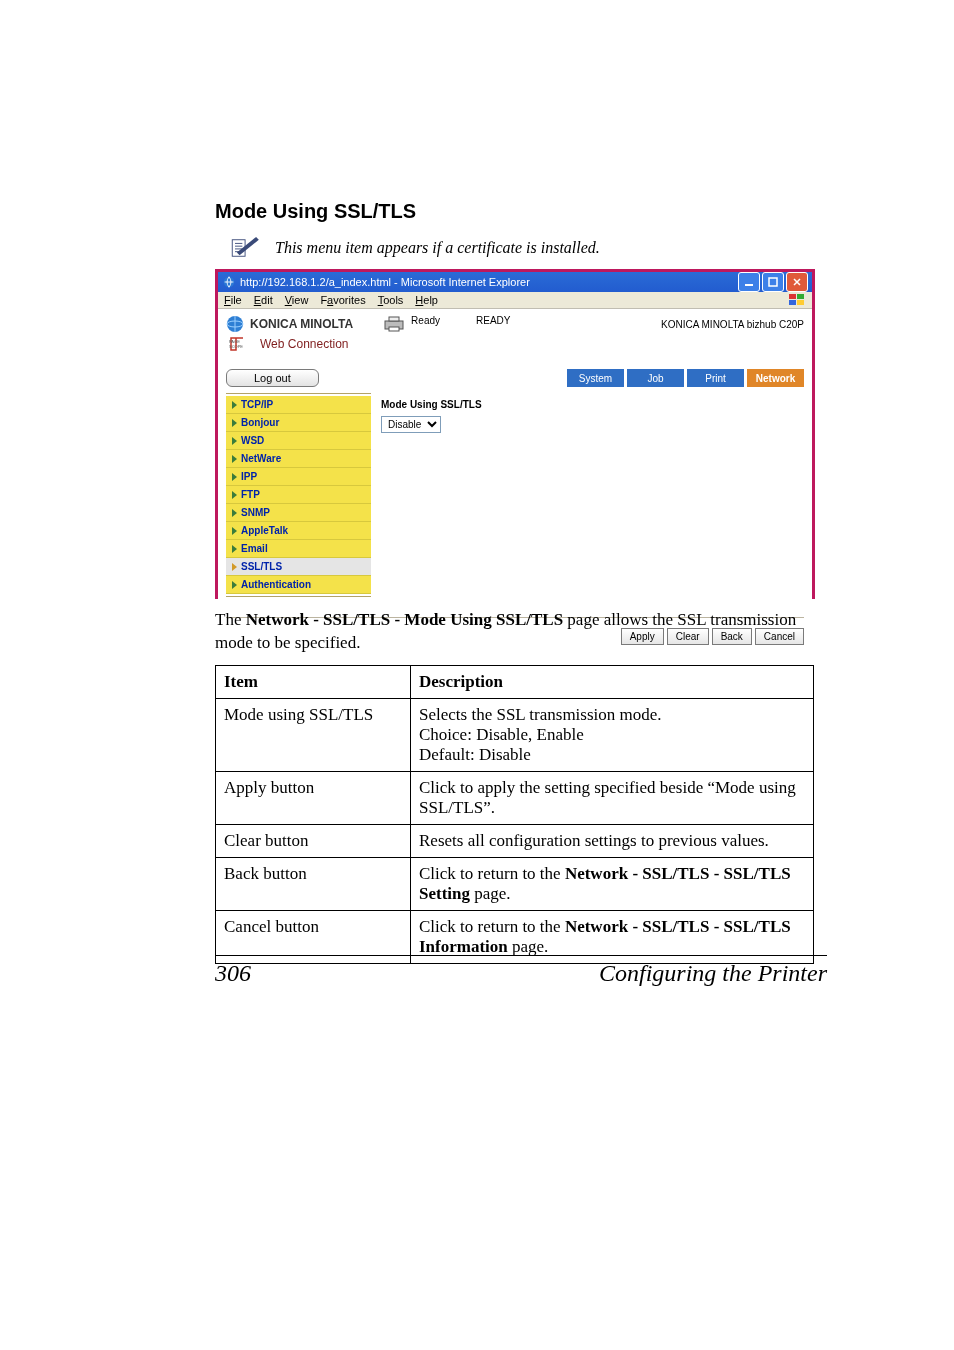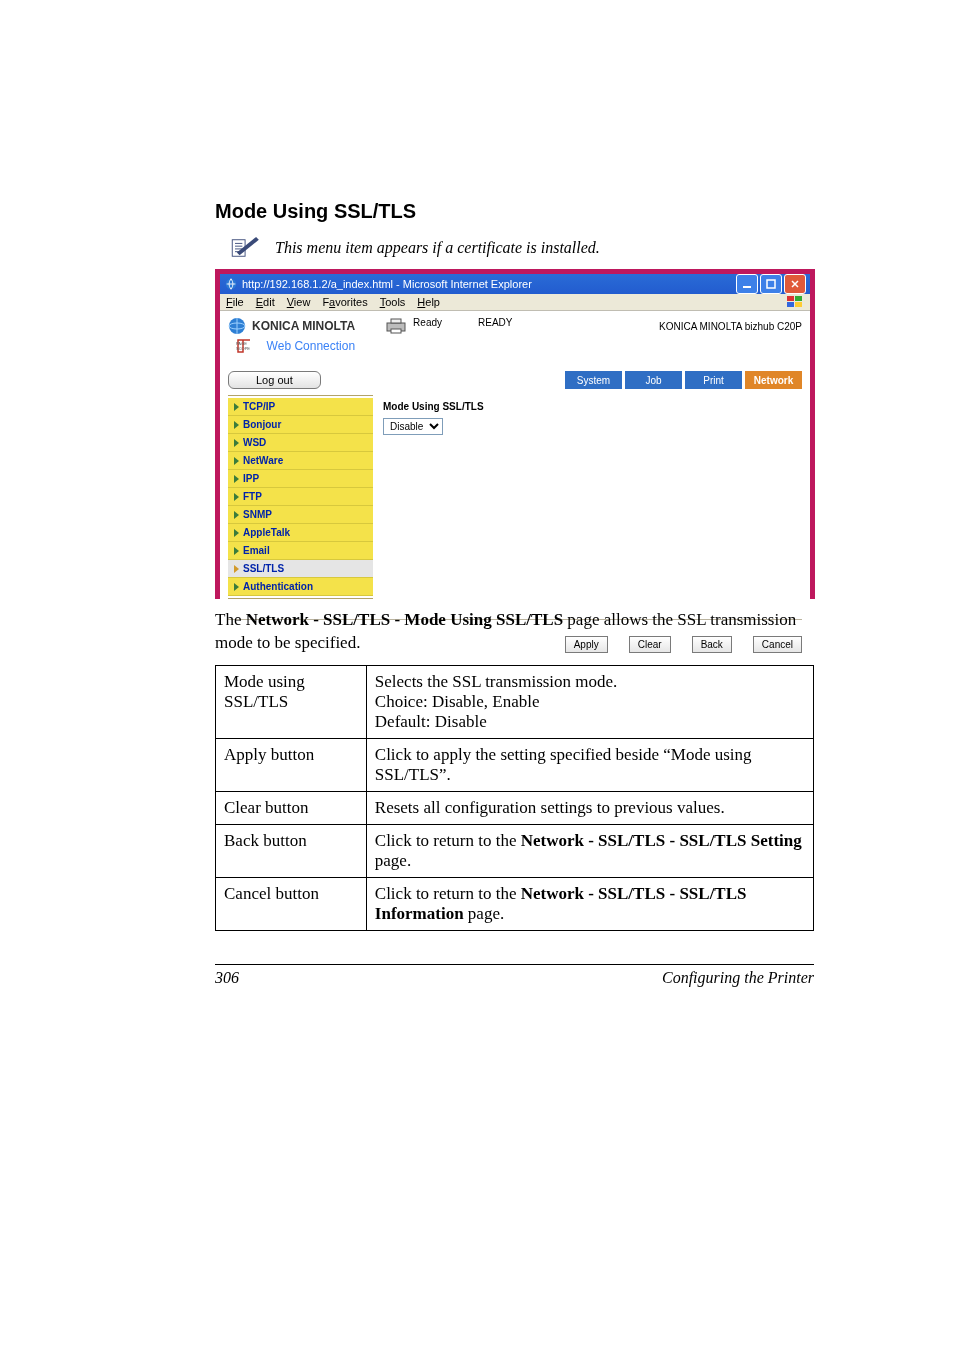--- a/index.html
+++ b/index.html
@@ -1,38 +1,38 @@
 <!DOCTYPE html>
 <html><head>
 <meta charset="utf-8">
 <style>
   html,body{margin:0;padding:0;background:#fff;font-family:"Times New Roman",serif;}
   .page{width:954px;height:1057px;position:relative;box-sizing:border-box;padding:200px 140px 0 215px;color:#000;}
   .h{font-family:Arial,Helvetica,sans-serif;font-weight:bold;font-size:20px;margin:0 0 14px 0;}
   .note-row{display:flex;align-items:center;gap:14px;margin-bottom:10px;padding-left:16px;}
   .note-icon{width:30px;height:22px;}
   .note-text{font-style:italic;font-size:16px;}
-  .shot{width:600px;height:330px;box-sizing:border-box;background:#ece9d8;border:5px solid #be185d;font-family:Tahoma,Arial,sans-serif;font-size:10px;color:#000;display:flex;flex-direction:column;}
+  .shot{width:600px;height:330px;box-sizing:border-box;background:#ece9d8;border:3px solid #be185d;font-family:Tahoma,Arial,sans-serif;font-size:10px;color:#000;display:flex;flex-direction:column;}
   .title-bar{height:22px;display:flex;align-items:center;justify-content:space-between;background:linear-gradient(#2a6bd6,#225ccf);color:#fff;font-size:11px;padding:0 4px;}
   .title-left{display:flex;align-items:center;gap:4px;}
   .ie-ico{width:14px;height:14px;}
   .win-btns{display:flex;gap:2px;}
   .win-btn{width:20px;height:18px;border:1px solid #fff;border-radius:3px;display:flex;align-items:center;justify-content:center;}
   .win-min,.win-max{background:#3d80e8;}
   .win-close{background:#e05a3a;}
   .menu-bar{height:20px;background:#ece9d8;display:flex;align-items:center;gap:12px;padding:0 6px;border-bottom:1px solid #c0bdb2;}
   .menu-bar span{font-size:11px;}
   .menu-bar span u{text-decoration:underline;}
   .flag{width:18px;height:16px;margin-left:auto;}
   .content{flex:1;background:#fff;display:flex;flex-direction:column;padding:6px 8px 8px 8px;}
   .top{display:flex;align-items:flex-start;}
   .brand{display:flex;flex-direction:column;gap:4px;}
   .brand-row{display:flex;align-items:center;gap:6px;font-family:Arial;font-size:12px;font-weight:bold;color:#333;}
   .brand-globe{width:18px;height:18px;}
-  .brand-sub{display:flex;align-items:center;gap:4px;font-family:Arial;font-size:12px;font-weight:normal;color:#3b82f6;justify-content:flex-end;}
+  .brand-sub{display:flex;align-items:center;gap:4px;font-family:Arial;font-size:12px;font-weight:normal;color:#7f1d1d;}
   .ps-ico{width:30px;height:14px;}
   .status-col{margin-left:30px;display:flex;align-items:flex-start;gap:6px;}
   .printer-ico{width:22px;height:18px;}
   .ready-col{display:flex;flex-direction:column;gap:2px;font-size:10px;}
   .model{margin-left:auto;font-size:10px;padding-top:4px;}
   .mid{display:flex;align-items:center;margin-top:18px;}
   .logout{font-size:11px;border:1px solid #7a7a7a;border-radius:6px;background:linear-gradient(#fff,#e3e3e3);padding:2px 27px;cursor:pointer;}
   .tabs{margin-left:auto;display:flex;gap:3px;}
   .tab{width:57px;height:18px;display:flex;align-items:center;justify-content:center;color:#fff;font-size:10px;}
   .tab-blue{background:#2f6ec4;}
@@ -41,28 +41,28 @@
   .side{width:145px;}
   .side-hr{height:1px;background:#b3a368;margin-bottom:2px;}
   .side-item{background:#f4e24a;border-bottom:1px solid #d7c83d;color:#0023aa;font-size:10px;font-weight:bold;padding:3px 6px;display:flex;align-items:center;gap:4px;}
   .side-item.active{background:#e5e5e5;}
   .tri{width:0;height:0;border-top:4px solid transparent;border-bottom:4px solid transparent;border-left:5px solid #3b7c3b;}
   .side-item.active .tri{border-left-color:#d29a2a;}
   .main{flex:1;padding:6px 10px;}
   .main-title{font-size:10px;font-weight:bold;margin-bottom:6px;}
   .select{border:1px solid #7f9db9;background:#fff;font-size:10px;padding:1px 2px;}
   .footer{margin:18px 0 0 0;height:1px;background:#bbb4a0;}
-  .btn-row{display:flex;justify-content:flex-end;gap:21px;margin-top:16px;}
+  .btn-row{display:flex;justify-content:flex-end;gap:3px;margin-top:10px;}
   .btn{border:1px solid #7a7a7a;background:linear-gradient(#fff,#e6e6e6);font-size:10px;padding:2px 8px;cursor:pointer;}
   .para{font-size:17px;line-height:1.35;margin:10px 0 10px 0;}
   .para b{font-weight:bold;}
   table.desc{width:100%;border-collapse:collapse;font-size:17px;}
   table.desc th,table.desc td{border:1.5px solid #000;padding:6px 8px;vertical-align:top;text-align:left;}
   table.desc th{font-weight:bold;}
-  .pg-footer{position:absolute;left:215px;right:140px;bottom:70px;border-top:1px solid #000;display:flex;justify-content:space-between;padding-top:4px;font-style:italic;font-size:16px;}
+  .pg-footer{position:absolute;left:215px;right:127px;bottom:70px;border-top:1px solid #000;display:flex;justify-content:space-between;padding-top:4px;font-style:italic;font-size:24px;}
 </style>
 </head>
 <body>
 
 <div class="page">
   <div class="h">Mode Using SSL/TLS</div>
 
   <div class="note-row">
     <svg class="note-icon" viewBox="0 0 32 24">
       <rect x="1" y="3" width="14" height="18" fill="none" stroke="#3a4a78" stroke-width="1"></rect>
@@ -227,20 +227,24 @@
       </div>
     </div>
   </div>
 
   <p class="para">
     <span>The </span><b>Network - SSL/TLS - Mode Using SSL/TLS</b><span> page allows the SSL transmission mode to be specified.</span>
   </p>
 
   <table class="desc">
     <tbody>
+        <tr>
+      <th style="width:178px;">Item</th>
+      <th>Description</th>
+    </tr>
     <tr>
       <td>Mode using SSL/TLS</td>
       <td style="white-space:pre-line;">Selects the SSL transmission mode.
 Choice:  Disable, Enable
 Default:  Disable</td>
     </tr>
     <tr>
       <td>Apply button</td>
       <td>Click to apply the setting specified beside “Mode using SSL/TLS”.</td>
     </tr>

